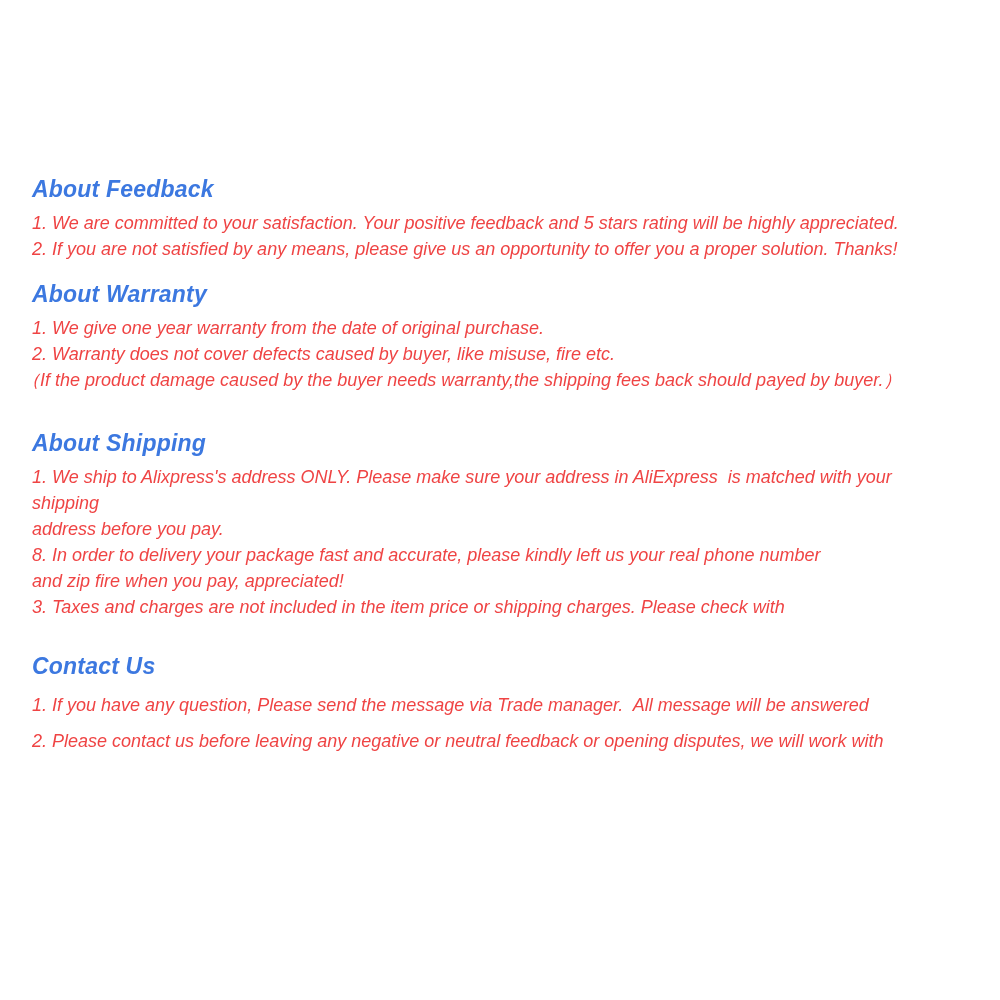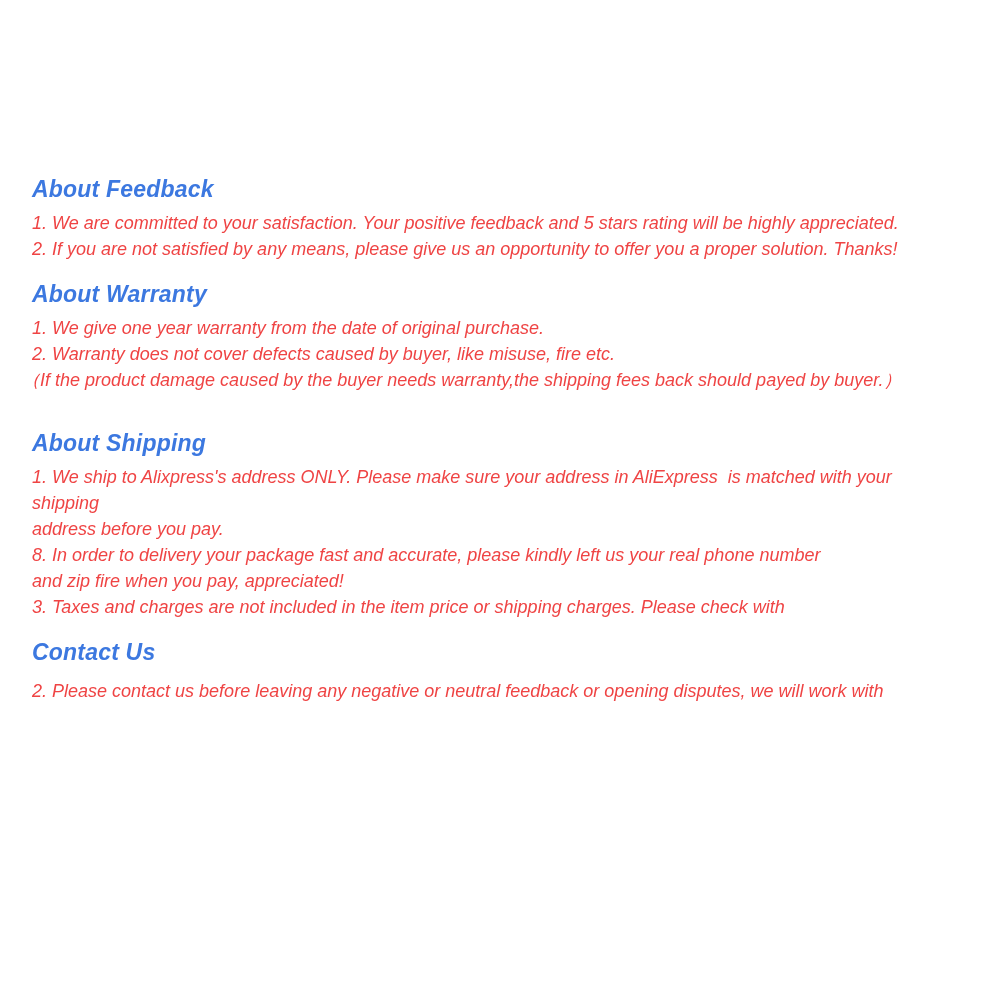--- a/index.html
+++ b/index.html
@@ -29,21 +29,21 @@
     letter-spacing: 0.2px;
   }
   .section .line {
     font-size: 18px;
     line-height: 26px;
     white-space: pre-wrap;
     color: #ef4444;
   }
   .sec-feedback { margin-bottom: 19px; }
   .sec-warranty { margin-bottom: 37px; }
-  .sec-shipping { margin-bottom: 19px; }
+  .sec-shipping { margin-bottom: 33px; }
   .sec-contact .line { line-height: 36px; }
   .paren-line { margin-left: -10px; }
 </style>
 </head>
 <body>
 
 <div class="page">
 
   <div class="section sec-feedback">
     <h2>About Feedback</h2>
@@ -62,16 +62,17 @@
     <h2>About Shipping</h2>
     <div class="line">1. We ship to Alixpress's address ONLY. Please make sure your address in AliExpress  is matched with your shipping</div>
     <div class="line">address before you pay.</div>
     <div class="line">8. In order to delivery your package fast and accurate, please kindly left us your real phone number</div>
     <div class="line">and zip fire when you pay, appreciated!</div>
     <div class="line">3. Taxes and charges are not included in the item price or shipping charges. Please check with</div>
   </div>
 
   <div class="section sec-contact">
     <h2>Contact Us</h2>
+    <div class="line">1. If you have any question, Please send the message via Trade manager.  All message will be answered</div>
     <div class="line">2. Please contact us before leaving any negative or neutral feedback or opening disputes, we will work with</div>
   </div>
 
 </div>
 
 </body></html>

